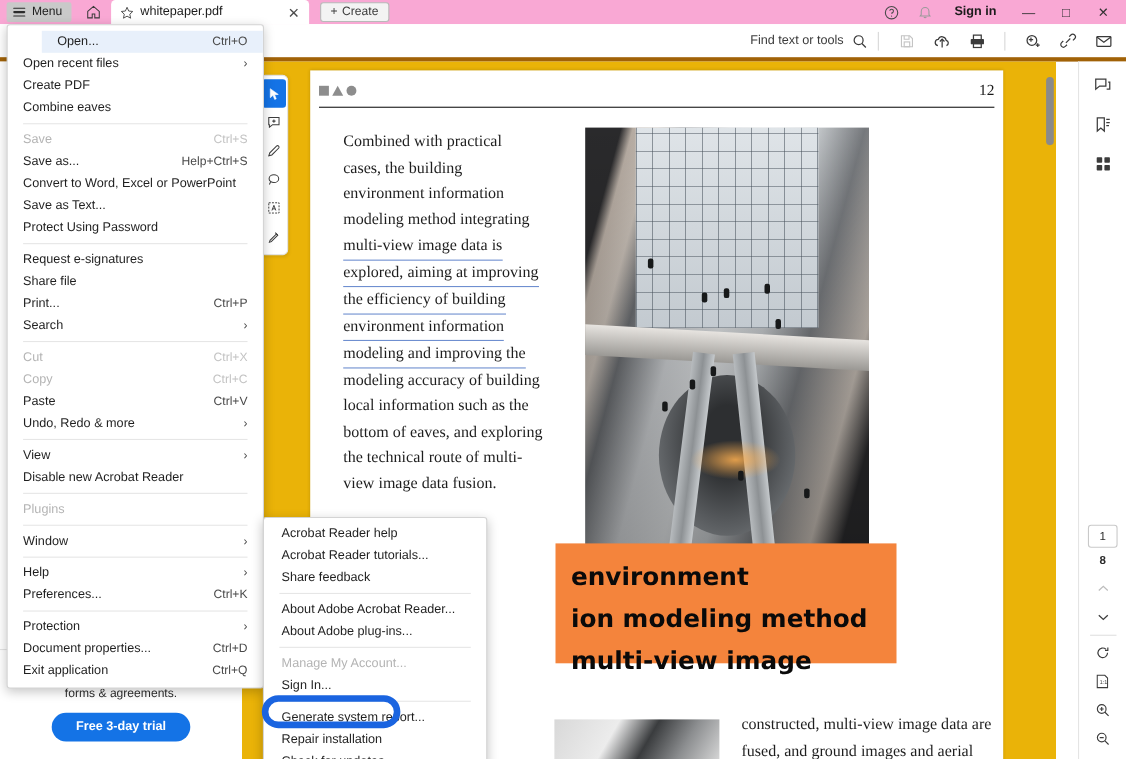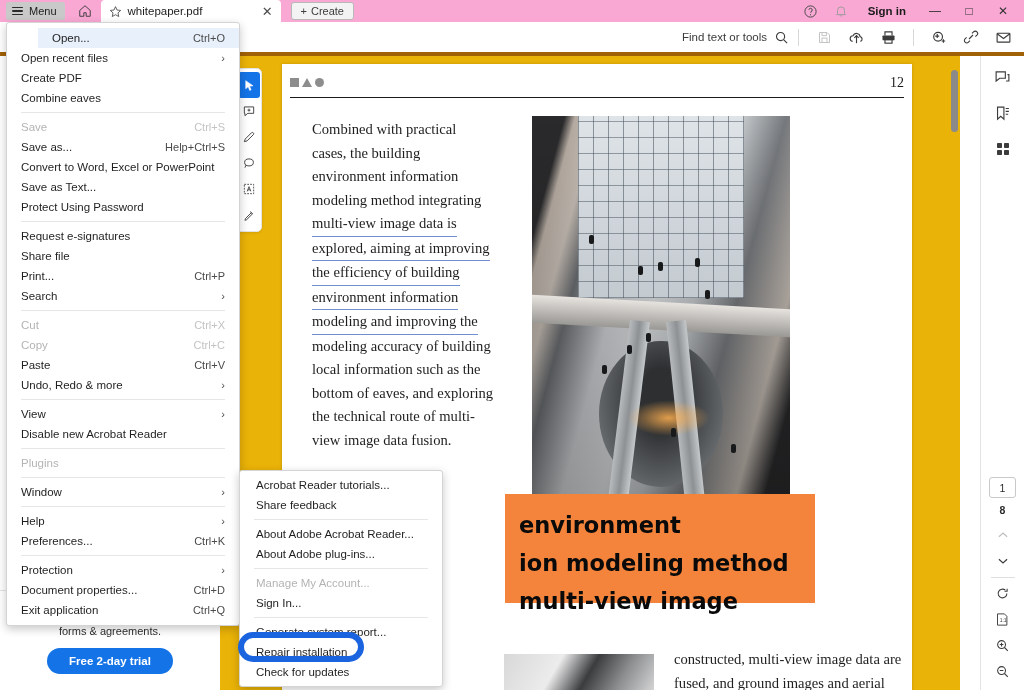--- a/index.html
+++ b/index.html
@@ -503,21 +503,21 @@
         </svg>
       </div>
     </div>
   </div>
 
   <div class="promo">
     <div class="ptxt">
       <div>Convert, edit and e-sign</div>
       <div>forms &amp; agreements.</div>
     </div>
-    <div class="pbtn">Free 2-day trial</div>
+    <div class="pbtn">Free 3-day trial</div>
   </div>
 
   <div class="menu-panel">
       <div class="mi hl">
         <span class="lbl">Open...</span>
         <span class="acc">Ctrl+O</span>
       </div>
       <div class="mi">
         <span class="lbl">Open recent files</span>
         <span class="arrow">›</span>
@@ -614,20 +614,23 @@
         <span class="acc">Ctrl+D</span>
       </div>
       <div class="mi">
         <span class="lbl">Exit application</span>
         <span class="acc">Ctrl+Q</span>
       </div>
     </div>
 
   <div class="submenu">
       <div class="mi">
+        <span class="lbl">Acrobat Reader help</span>
+      </div>
+      <div class="mi">
         <span class="lbl">Acrobat Reader tutorials...</span>
       </div>
       <div class="mi">
         <span class="lbl">Share feedback</span>
       </div>
       <div class="msep"></div>
       <div class="mi">
         <span class="lbl">About Adobe Acrobat Reader...</span>
       </div>
       <div class="mi">

